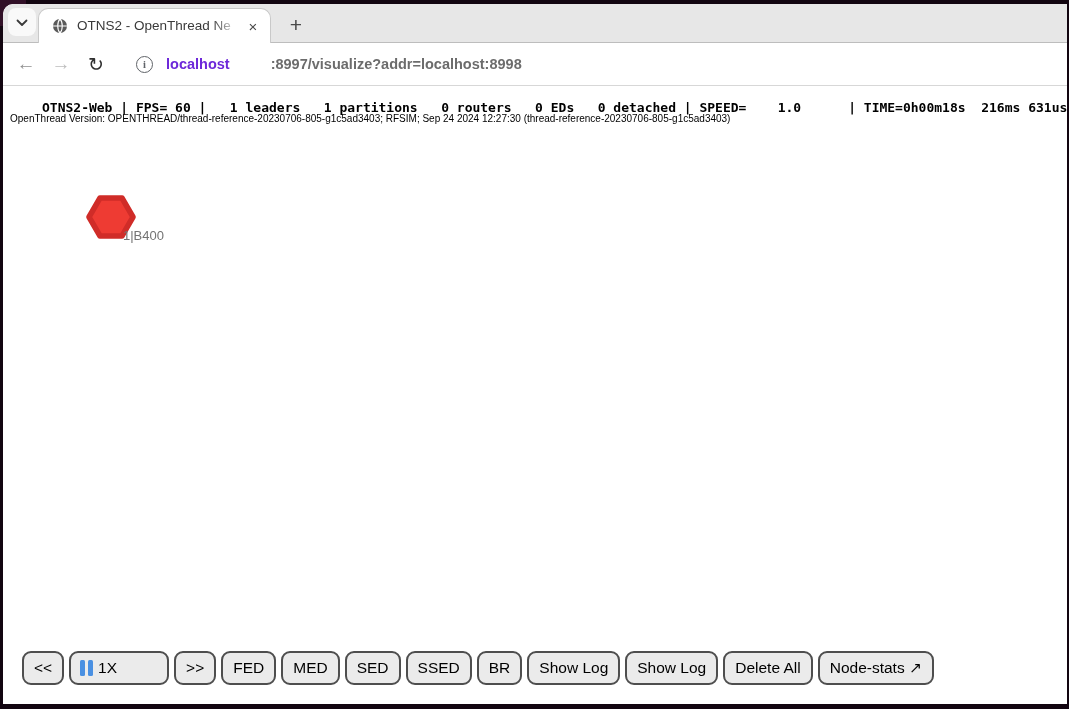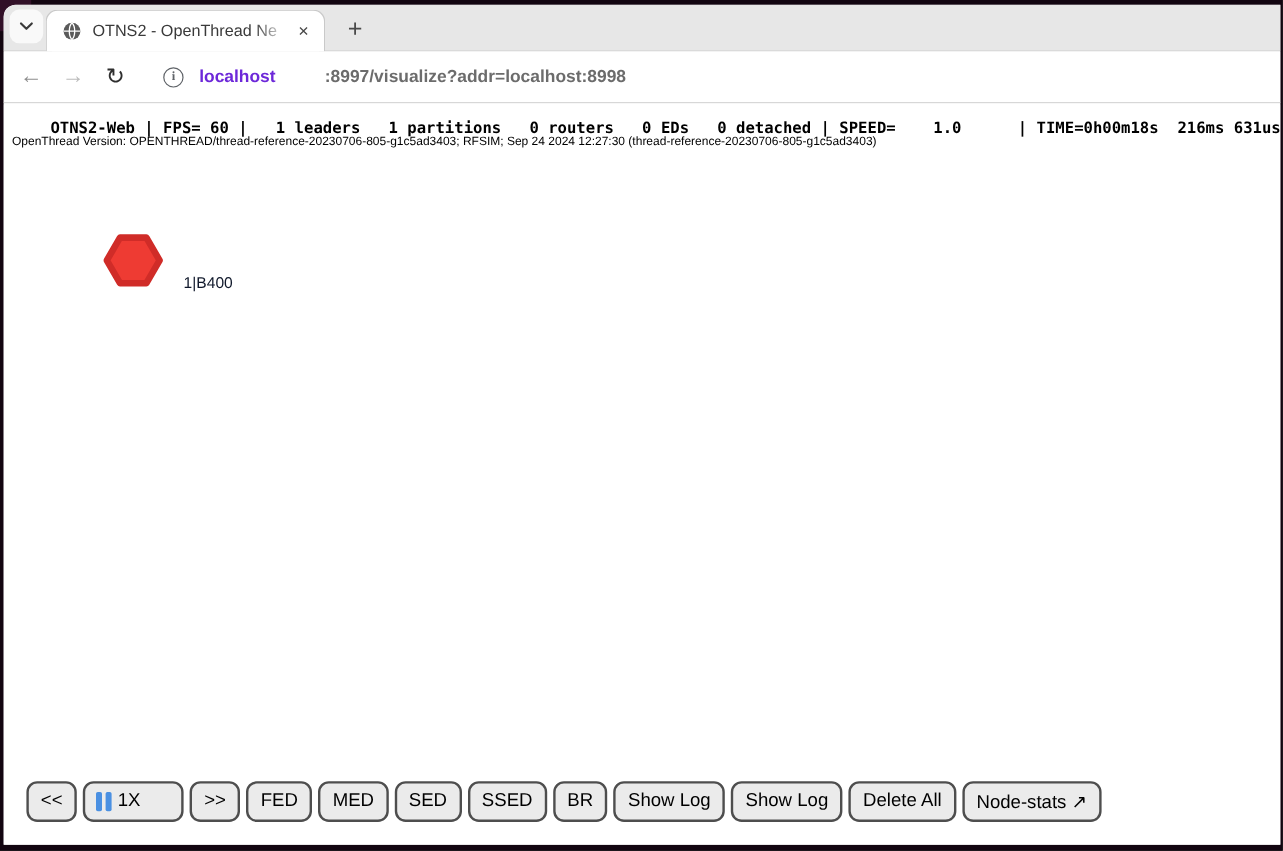--- a/index.html
+++ b/index.html
@@ -119,40 +119,40 @@
     margin-left: 32px;
   }
   .version-link {
     position: absolute; left: 7px; top: 26px;
     font-size: 10px; color: #000000;
     white-space: pre; cursor: pointer;
   }
   .node { position: absolute; left: 83px; top: 107px; width: 50px; height: 46px; cursor: pointer; }
   .node-label {
     position: absolute; left: 120px; top: 141px;
-    font-size: 13px; color: #0f172a; white-space: nowrap; margin-left: 30px;
+    font-size: 13px; color: #737373; white-space: nowrap;
   }
   
   .bottom-toolbar {
     position: absolute; left: 19px; bottom: 19px;
     display: flex; gap: 5px; align-items: center;
   }
   .tb-btn {
     height: 34px;
     background: #ebebeb;
     border: 2px solid #4e4e4e;
     border-radius: 9px;
     display: flex; align-items: center; justify-content: center;
     padding: 0 10px;
     font-family: "Liberation Sans", sans-serif;
     font-size: 15.5px; color: #000;
     cursor: pointer; white-space: nowrap;
   }
   .tb-btn.speed {
-    width: 84px;
+    width: 100px;
     justify-content: flex-start;
     padding-left: 9px;
   }
   .pause-icon { display: inline-flex; gap: 3px; margin-right: 5px; }
   .pause-bar { width: 5px; height: 16px; border-radius: 1.5px; background: #4a90e2; }
 </style>
 </head>
 <body>
 
 <div id="screen">

